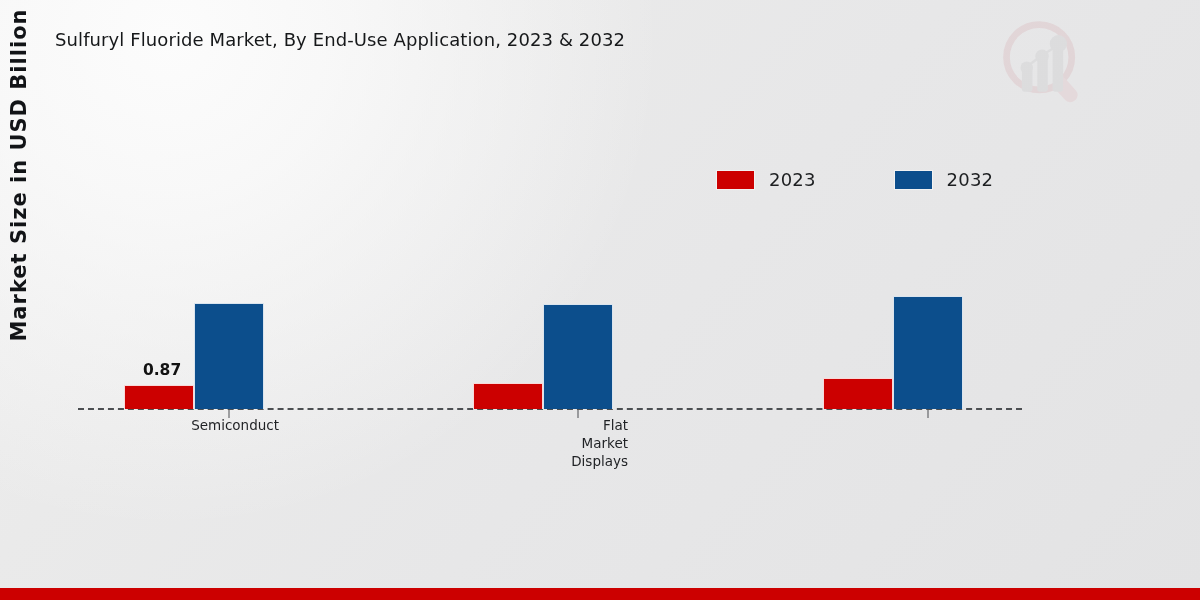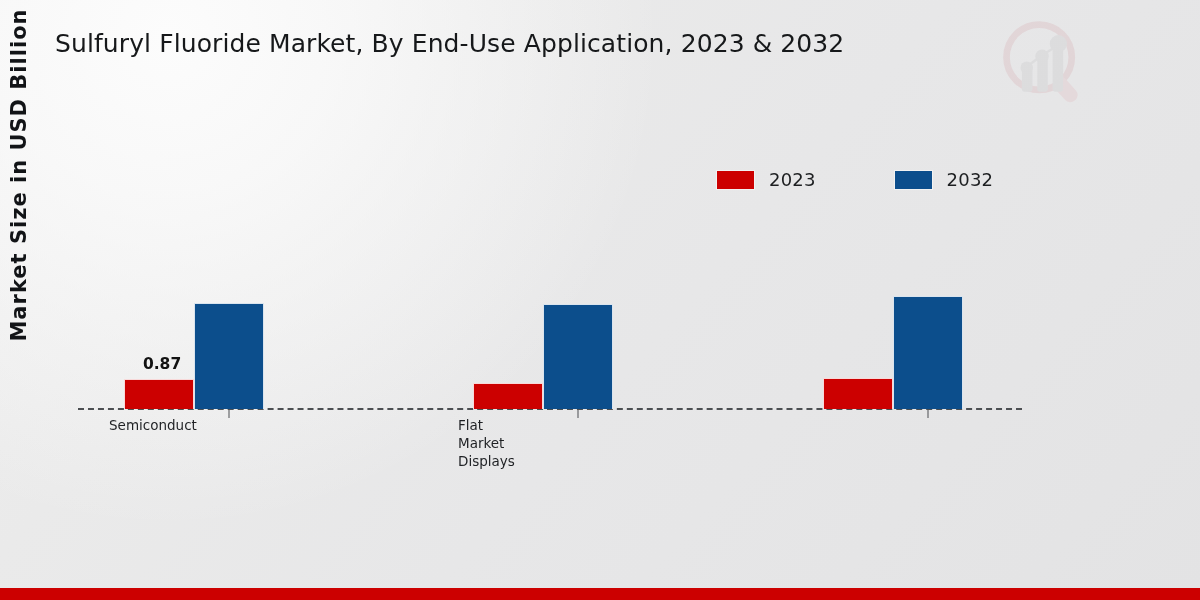--- a/index.html
+++ b/index.html
@@ -33,21 +33,21 @@
     height: 96px;
     opacity: 0.33;
   }
 
   
   .chart-title {
     position: absolute;
     left: 55px;
     top: 29px;
     width: 980px;
-    font-size: 25px;
+    font-size: 18px;
     letter-spacing: 0.1px;
     color: #16181a;
     font-family: "DejaVu Sans", "Liberation Sans", sans-serif;
     white-space: nowrap;
   }
 
   
   .ylabel-wrap {
     position: absolute;
     left: -146px;
@@ -153,21 +153,21 @@
     font-weight: 700;
     color: #121212;
     white-space: nowrap;
     font-family: "DejaVu Sans", "Liberation Sans", sans-serif;
   }
 
   .cat-label {
     position: absolute;
     top: 416px;
     width: 170px;
-    text-align: left;
+    text-align: right;
     font-size: 13.5px;
     line-height: 18px;
     color: #1f2124;
     font-family: "DejaVu Sans", "Liberation Sans", sans-serif;
   }
   .cat-label span { display: block; }
 
   
   .footer-bar {
     position: absolute;
@@ -213,21 +213,21 @@
       <span class="legend-swatch" style="background:#0c4e8c"></span>
       <span class="legend-label">2032</span>
     </div>
   </div>
 
   <div class="plot">
 
     <div class="baseline"></div>
 
     <div class="group" style="left:123px;">
-      <div class="bar red" style="height:30px;">
+      <div class="bar red" style="height:24px;">
         <span class="bar-value">0.87</span>
       </div>
       <div class="bar blue" style="height:106px;">
         <span class="tick"></span>
       </div>
     </div>
     <div class="cat-label" style="left:109px;">
       <span>Semiconduct</span>
     </div>
 

